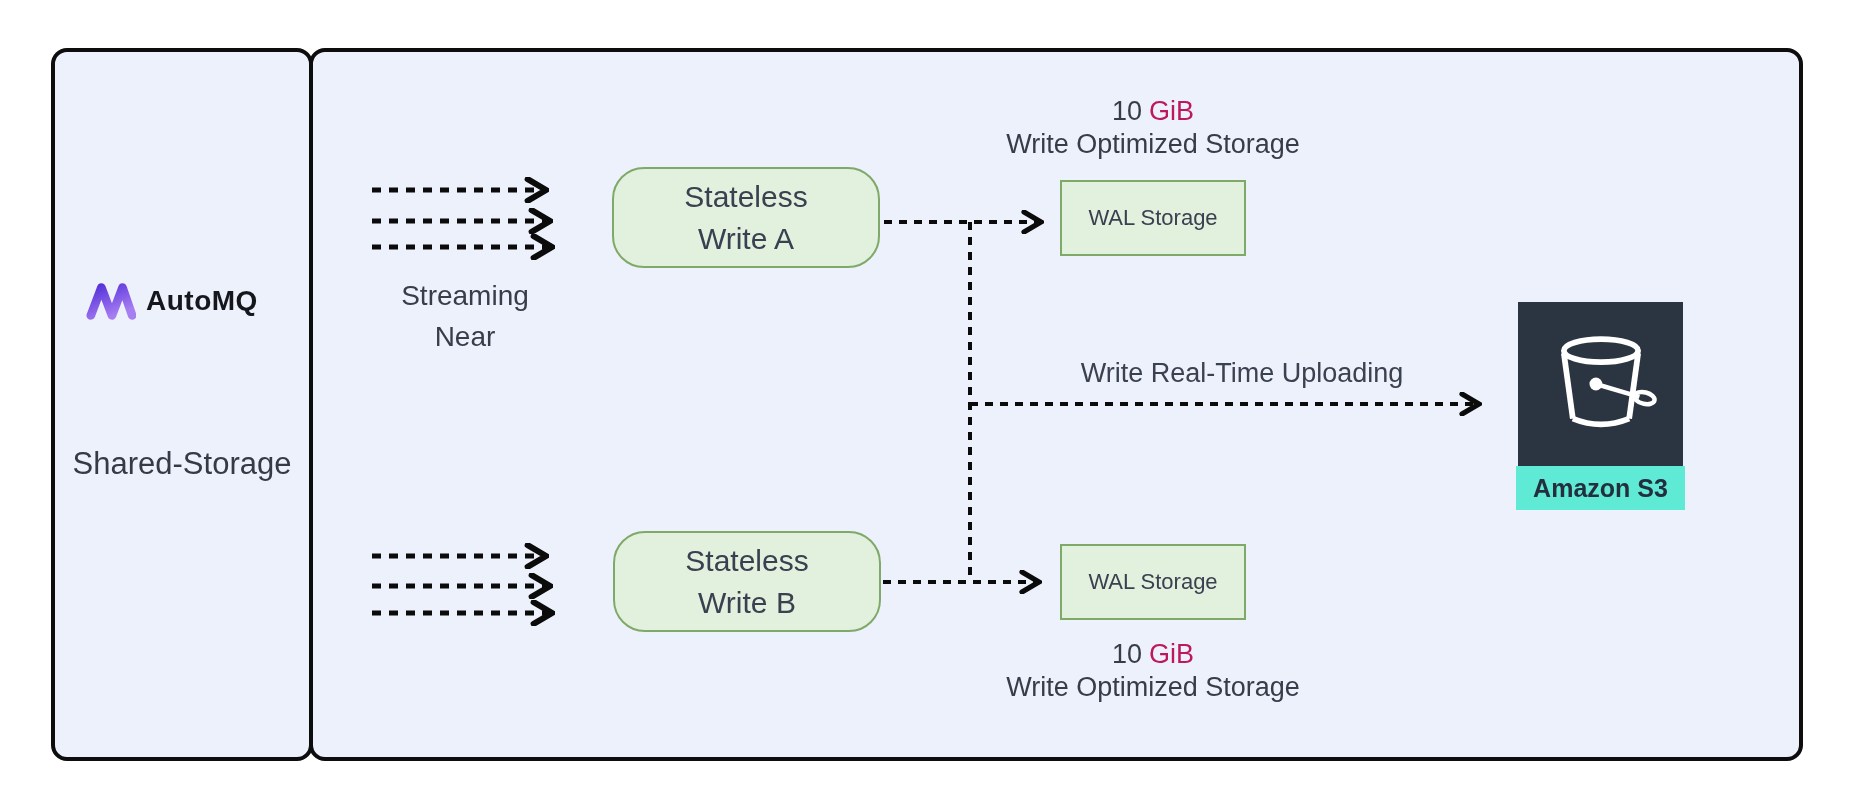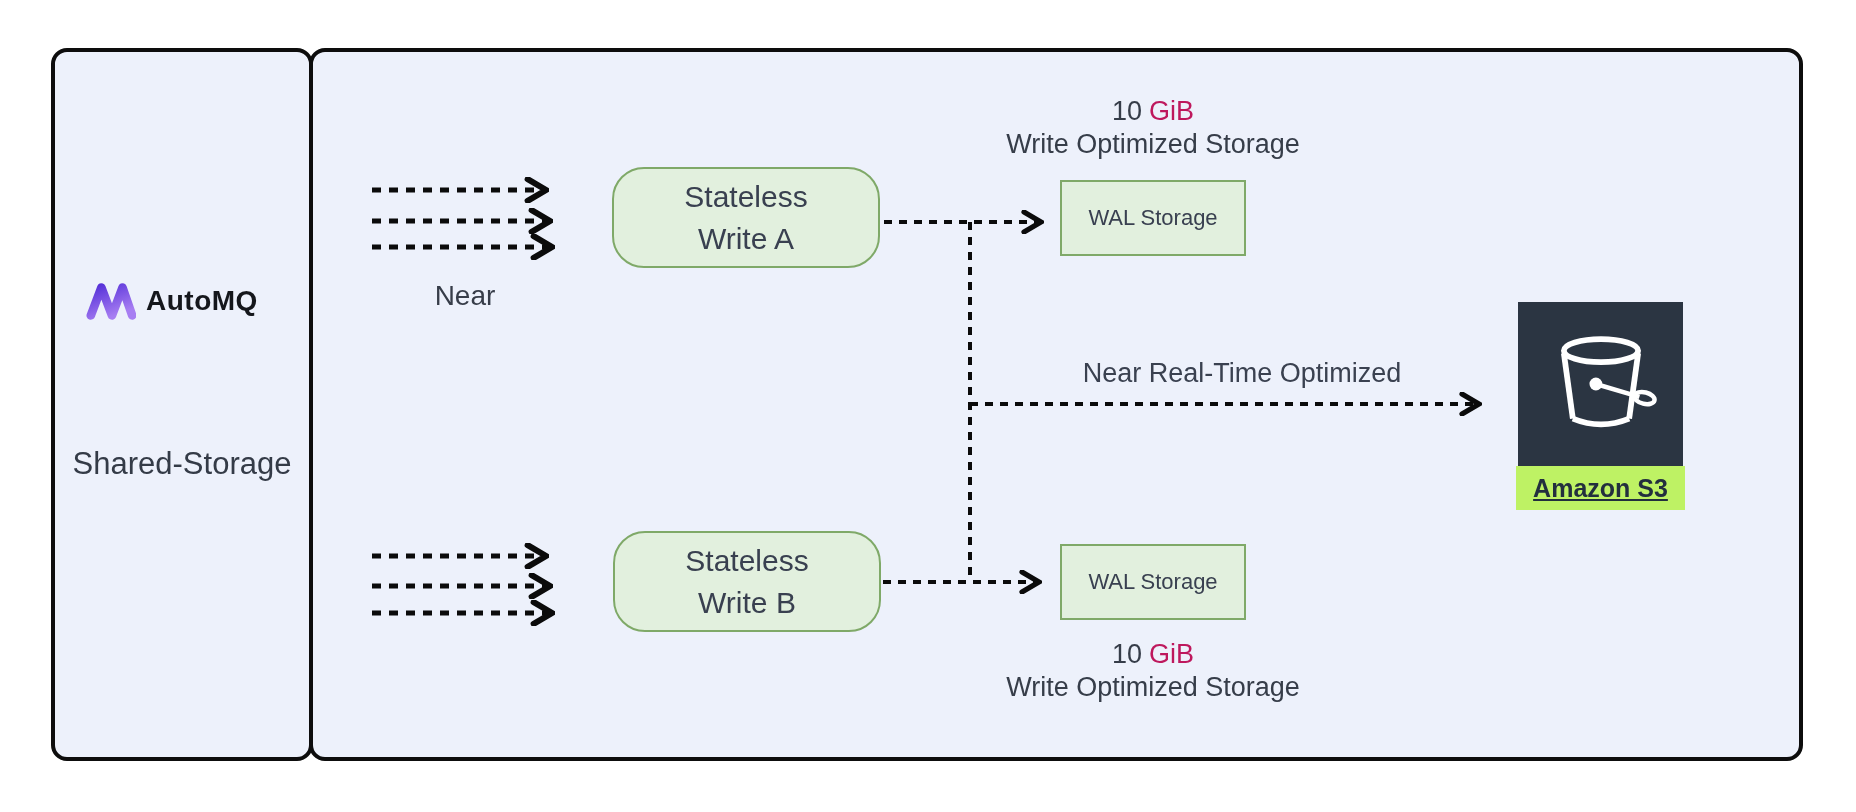--- a/index.html
+++ b/index.html
@@ -44,22 +44,22 @@
 
   .stream-label{position:absolute;left:330px;top:275px;width:270px;text-align:center;
     font-size:28px;line-height:41px;color:#373d49;z-index:3;}
 
   .upload-label{position:absolute;left:1032px;top:358px;width:420px;text-align:center;
     font-size:27px;color:#3a4150;z-index:3;}
 
   .s3-tile{position:absolute;left:1518px;top:302px;width:165px;height:164px;background:#2b3542;z-index:3;
     display:flex;align-items:center;justify-content:center;}
   .s3-tile svg{width:128px;height:128px;display:block;}
-  .s3-caption{position:absolute;left:1516px;top:466px;width:169px;height:44px;background:#bef264;z-index:3;
-    display:flex;align-items:center;justify-content:center;font-size:25px;font-weight:700;color:#232f3e;text-decoration:underline;}
+  .s3-caption{position:absolute;left:1516px;top:466px;width:169px;height:44px;background:#5eead4;z-index:3;
+    display:flex;align-items:center;justify-content:center;font-size:25px;font-weight:700;color:#232f3e;}
 </style>
 </head>
 <body>
 
 <div class="canvas">
 
   <div class="panel right-panel"></div>
   <div class="panel left-panel"></div>
 
   <div class="brand-row">
@@ -100,20 +100,21 @@
 
     <g stroke="#0b0b0b" stroke-width="4" stroke-dasharray="8 7" fill="none">
       <line x1="884" y1="222" x2="1040" y2="222" marker-end="url(#chev)"></line>
       <line x1="883" y1="582" x2="1038" y2="582" marker-end="url(#chev)"></line>
       <line x1="970" y1="222" x2="970" y2="582"></line>
       <line x1="970" y1="404" x2="1478" y2="404" marker-end="url(#chev)"></line>
     </g>
   </svg>
 
   <div class="stream-label">
+    <div>Streaming</div>
     <div>Near</div>
   </div>
 
   <div class="node broker broker-a">
     <div>Stateless</div>
     <div>Write A</div>
   </div>
   <div class="node broker broker-b">
     <div>Stateless</div>
     <div>Write B</div>
@@ -132,21 +133,21 @@
     </div>
     <div>Write Optimized Storage</div>
   </div>
   <div class="note note-bottom">
     <div>
       <span class="note-value">10</span><span class="note-unit">GiB</span>
     </div>
     <div>Write Optimized Storage</div>
   </div>
 
-  <div class="upload-label">Near Real-Time Optimized</div>
+  <div class="upload-label">Write Real-Time Uploading</div>
 
   <div class="s3-tile">
     <svg viewBox="0 0 100 100">
       <g stroke="#ffffff" fill="none" stroke-width="4.5">
         <ellipse cx="50" cy="24" rx="29" ry="9"></ellipse>
         <line x1="21" y1="26" x2="28" y2="77"></line>
         <line x1="79" y1="26" x2="72" y2="77"></line>
         <path d="M28 77 Q50 86 72 77"></path>
       </g>
       <circle cx="46" cy="50" r="5" fill="#ffffff"></circle>

